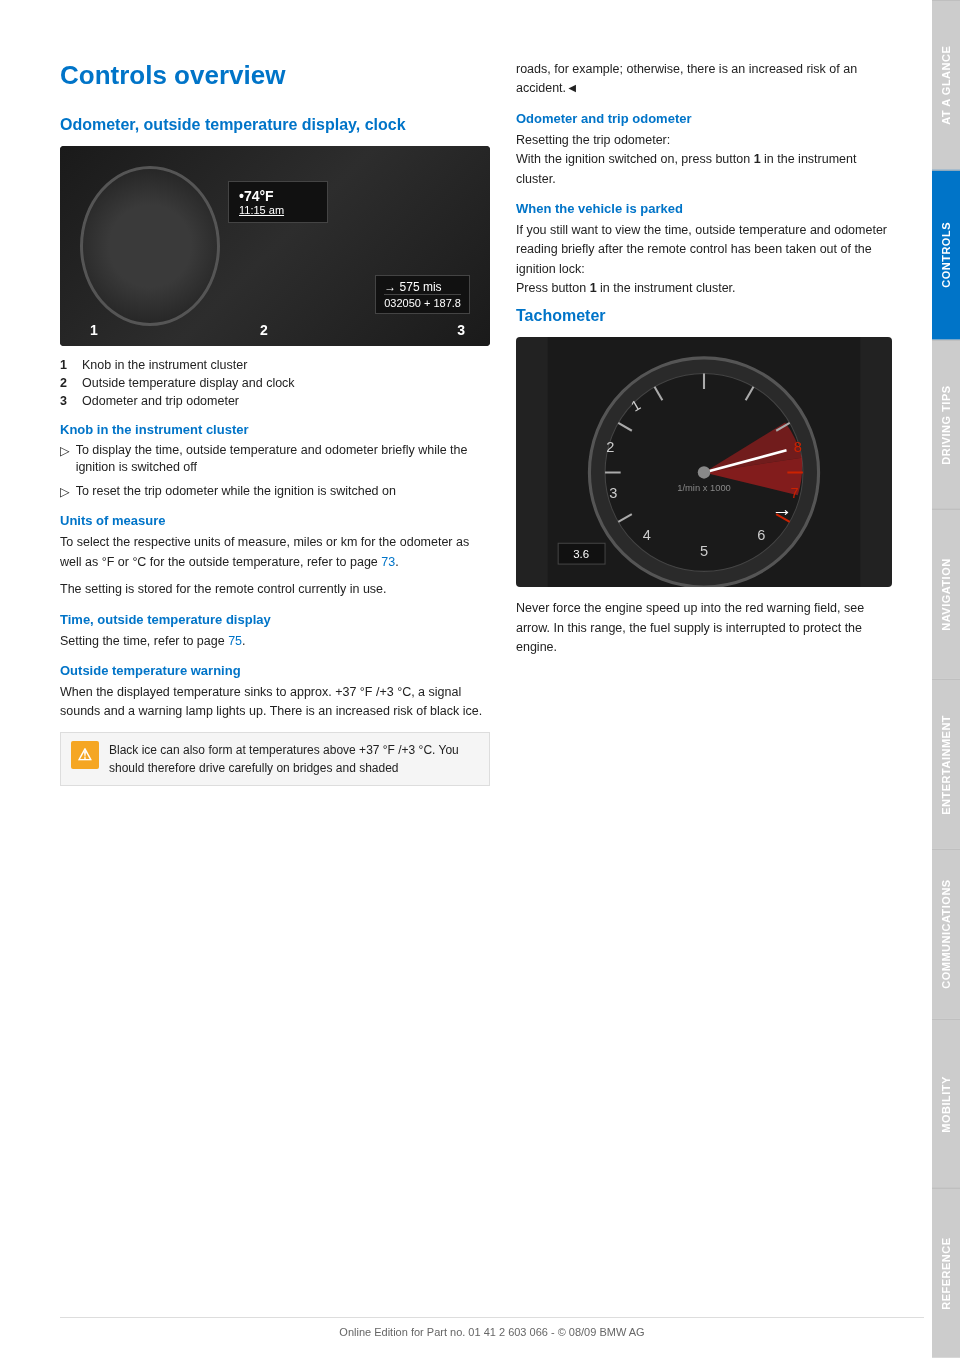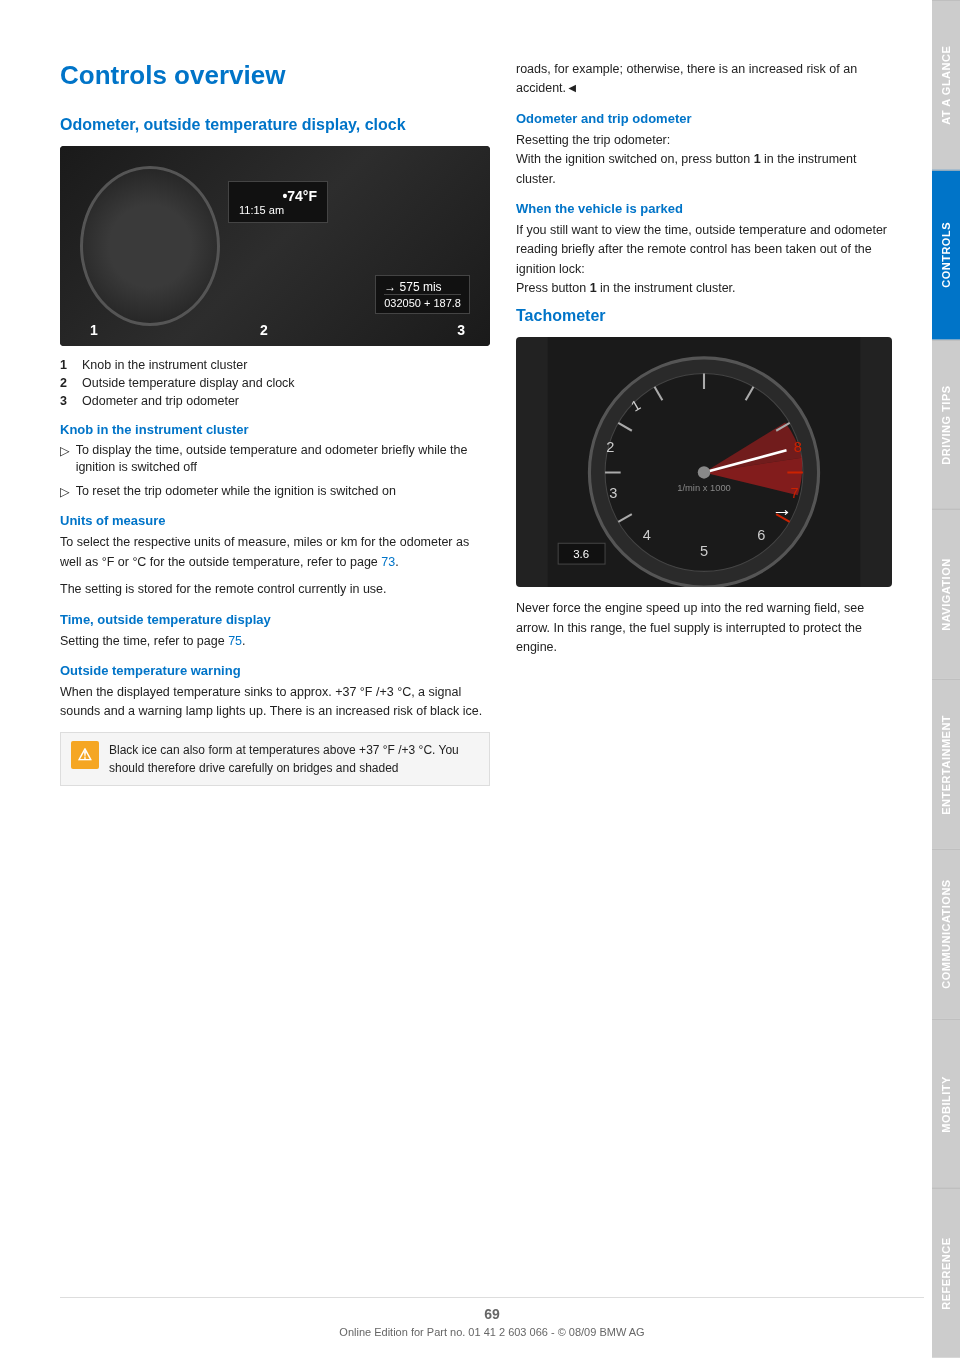--- a/index.html
+++ b/index.html
@@ -121,25 +121,25 @@
       width: 140px;
       height: 160px;
       border-radius: 50%;
       background: radial-gradient(circle, #3a3a3a 40%, #1a1a1a 100%);
       border: 3px solid #555;
     }
     .display-temp {
       color: #fff;
       font-size: 14px;
       font-weight: bold;
-      text-align: right;
     }
     .display-time {
       color: #fff;
       font-size: 11px;
+      text-decoration: underline;
     }
     .display-odo {
       position: absolute;
       right: 20px;
       bottom: 32px;
       background: #111;
       border: 1px solid #444;
       padding: 4px 8px;
       color: #fff;
       font-size: 11px;
@@ -452,15 +452,14 @@
   <div class="sidebar-tab active">Controls</div>
   <div class="sidebar-tab">Driving tips</div>
   <div class="sidebar-tab">Navigation</div>
   <div class="sidebar-tab">Entertainment</div>
   <div class="sidebar-tab">Communications</div>
   <div class="sidebar-tab">Mobility</div>
   <div class="sidebar-tab">Reference</div>
 </div>
 
 <div class="page-footer">
-  <div class="page-number">69</div>
   <div>Online Edition for Part no. 01 41 2 603 066 - © 08/09 BMW AG</div>
 </div>
 
 </body></html>

